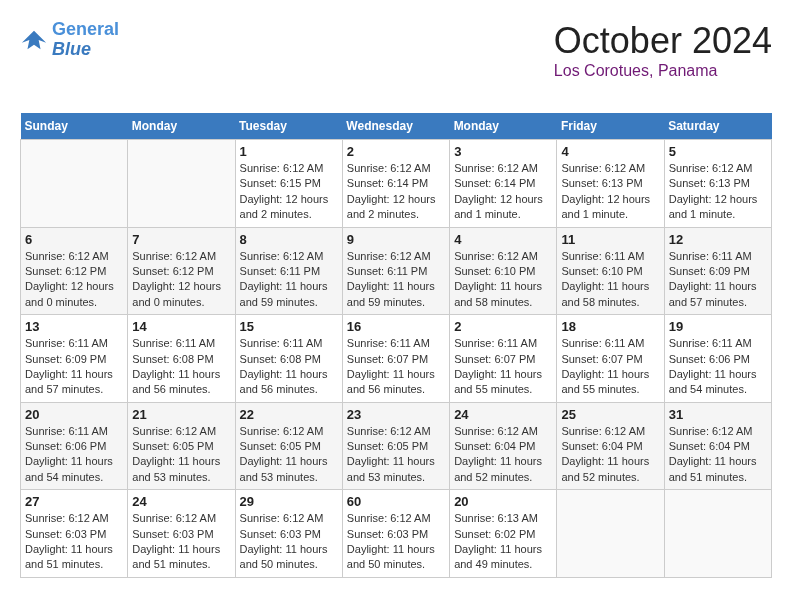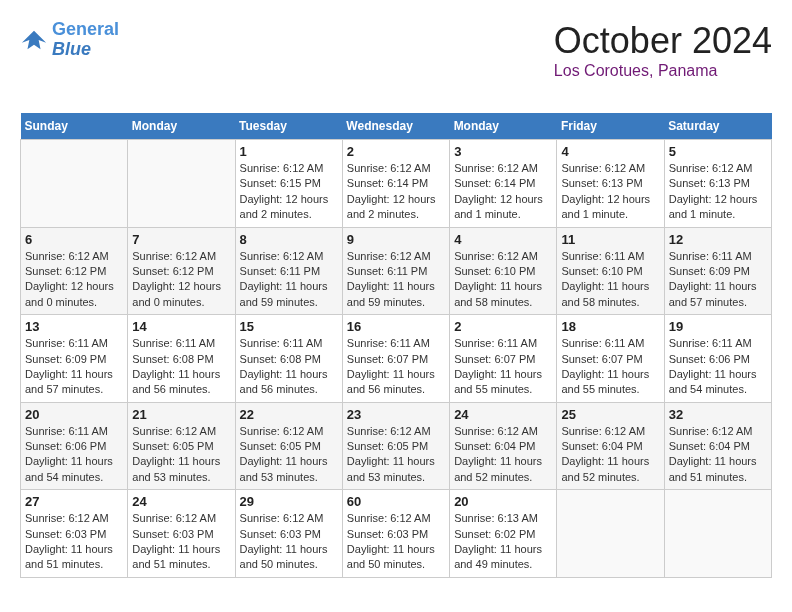--- a/index.html
+++ b/index.html
@@ -273,21 +273,21 @@
 Sunset: 6:04 PM
 Daylight: 11 hours and 52 minutes.</div>
         </td>
         <td>
           <div class="day-num">25</div>
           <div class="day-info" style="white-space: pre-line;">Sunrise: 6:12 AM
 Sunset: 6:04 PM
 Daylight: 11 hours and 52 minutes.</div>
         </td>
         <td>
-          <div class="day-num">32</div>
+          <div class="day-num">31</div>
           <div class="day-info" style="white-space: pre-line;">Sunrise: 6:12 AM
 Sunset: 6:04 PM
 Daylight: 11 hours and 51 minutes.</div>
         </td>
       </tr>
       <tr>
         <td>
           <div class="day-num">27</div>
           <div class="day-info" style="white-space: pre-line;">Sunrise: 6:12 AM
 Sunset: 6:03 PM

